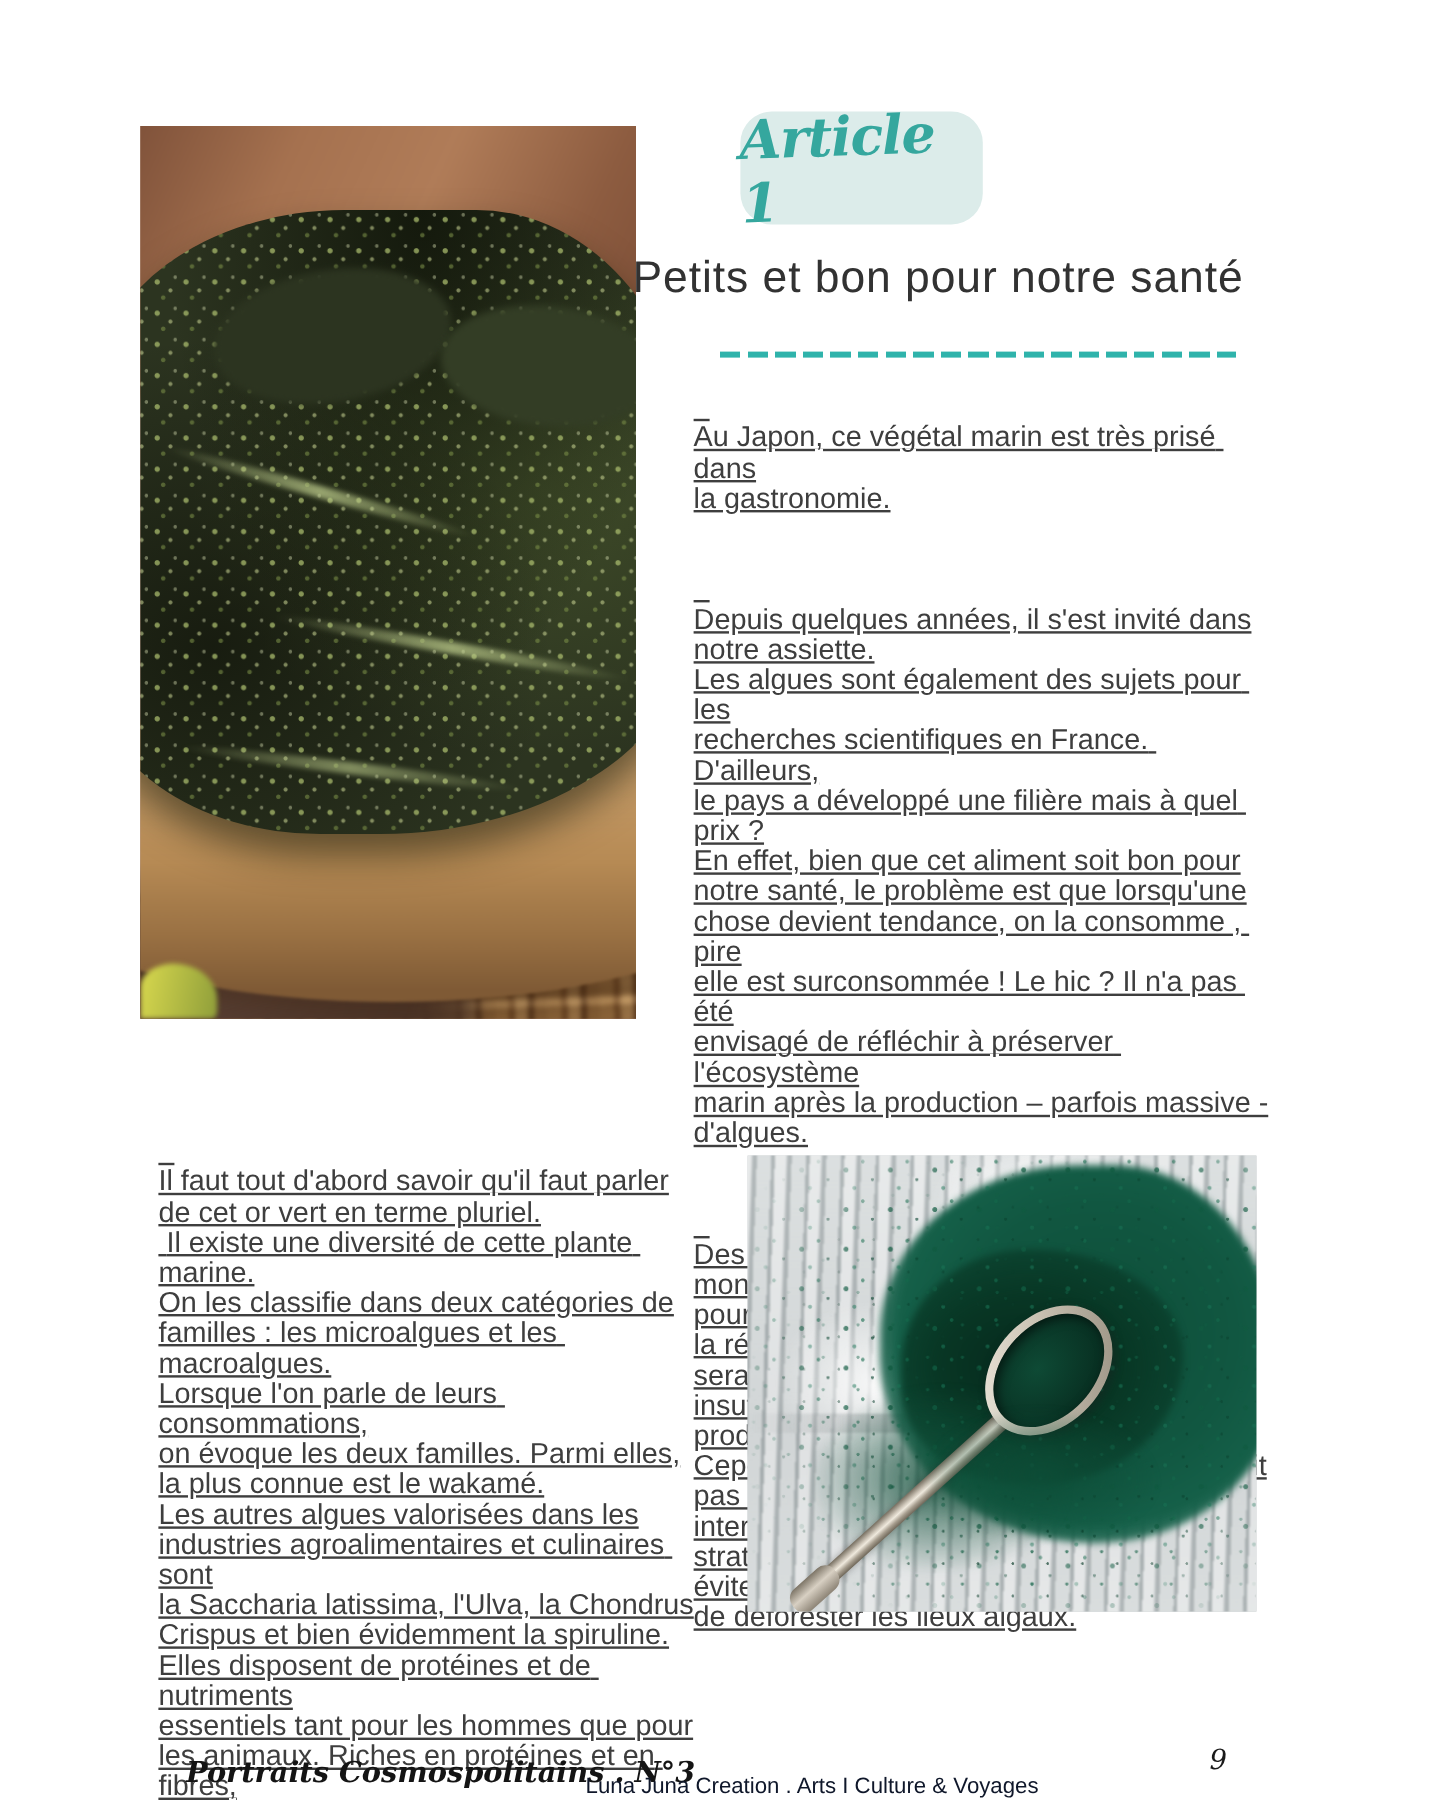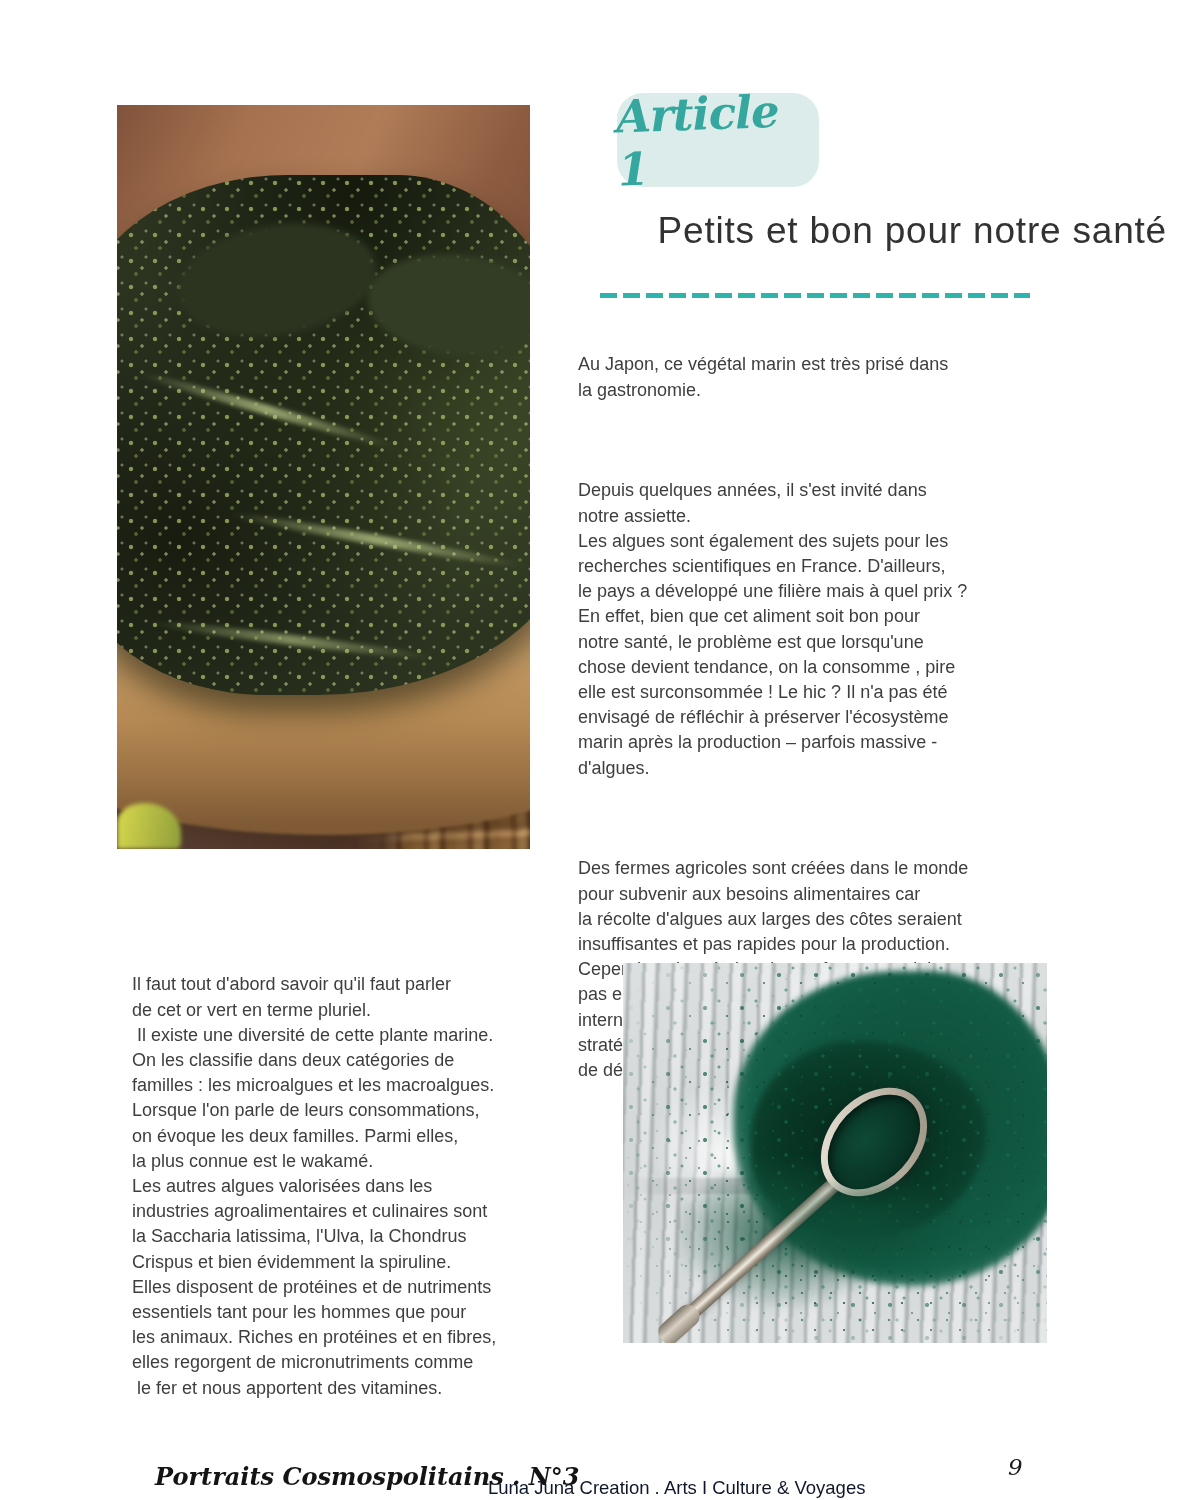--- a/index.html
+++ b/index.html
@@ -115,26 +115,26 @@
     background:radial-gradient(ellipse,rgba(13,77,55,0.9),rgba(13,77,55,0) 75%);filter:blur(3px);}
 
   
   .article-badge{left:617px;top:93px;width:202px;height:94px;border-radius:26px;
     background:#dcecea;display:flex;align-items:center;justify-content:center;}
   .article-badge span{
     font-family:"DejaVu Serif", serif;font-style:italic;font-weight:bold;
     font-size:45px;color:#35a79e;letter-spacing:-1px;transform:rotate(-2deg);}
 
   .article-title{left:527px;top:210px;width:640px;margin:0;
-    font-size:37px;font-weight:400;color:#323232;letter-spacing:0.8px;text-align:right;}
+    font-size:37px;font-weight:400;color:#323232;letter-spacing:0.8px;}
 
   .dashed-divider{left:600px;top:293px;width:430px;height:5px;
     background:repeating-linear-gradient(90deg,#2fb3ab 0 17px,transparent 17px 23px);}
 
-  .column{font-size:18px;line-height:25.2px;white-space:pre-wrap;color:#3e3e3e;}
+  .column{font-size:24px;line-height:25.2px;white-space:pre-wrap;color:#3e3e3e;text-decoration:underline;}
   .column p{margin:0 0 25.2px 0;}
   .column p:last-child{margin-bottom:0;}
   .right-column{left:578px;top:302px;width:480px;}
   .left-column{left:132px;top:922px;width:460px;}
 
   .footer-magazine{left:155px;top:1462px;
     font-family:"DejaVu Serif", serif;font-style:italic;font-weight:bold;
     font-size:24px;color:#141414;letter-spacing:0;}
   .footer-publisher{left:488px;top:1477px;font-size:18.5px;color:#0f172a;}
   .footer-page-number{left:1008px;top:1454px;

